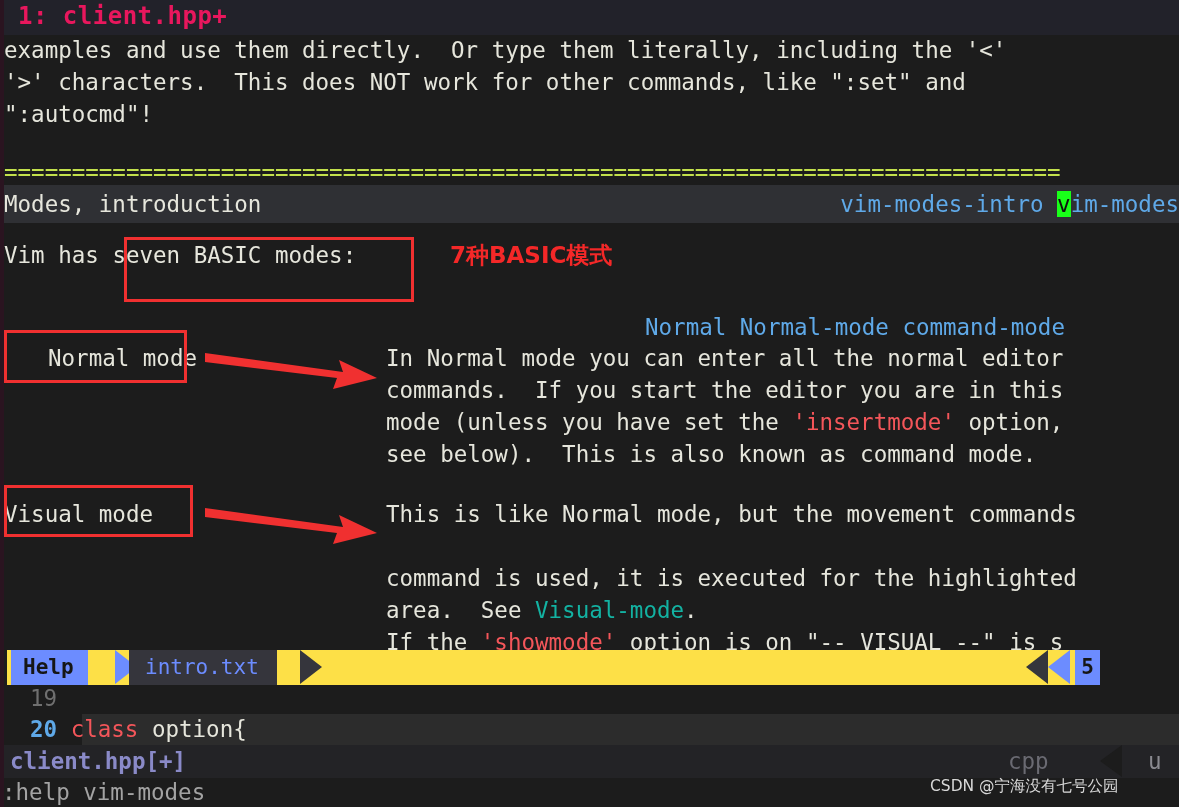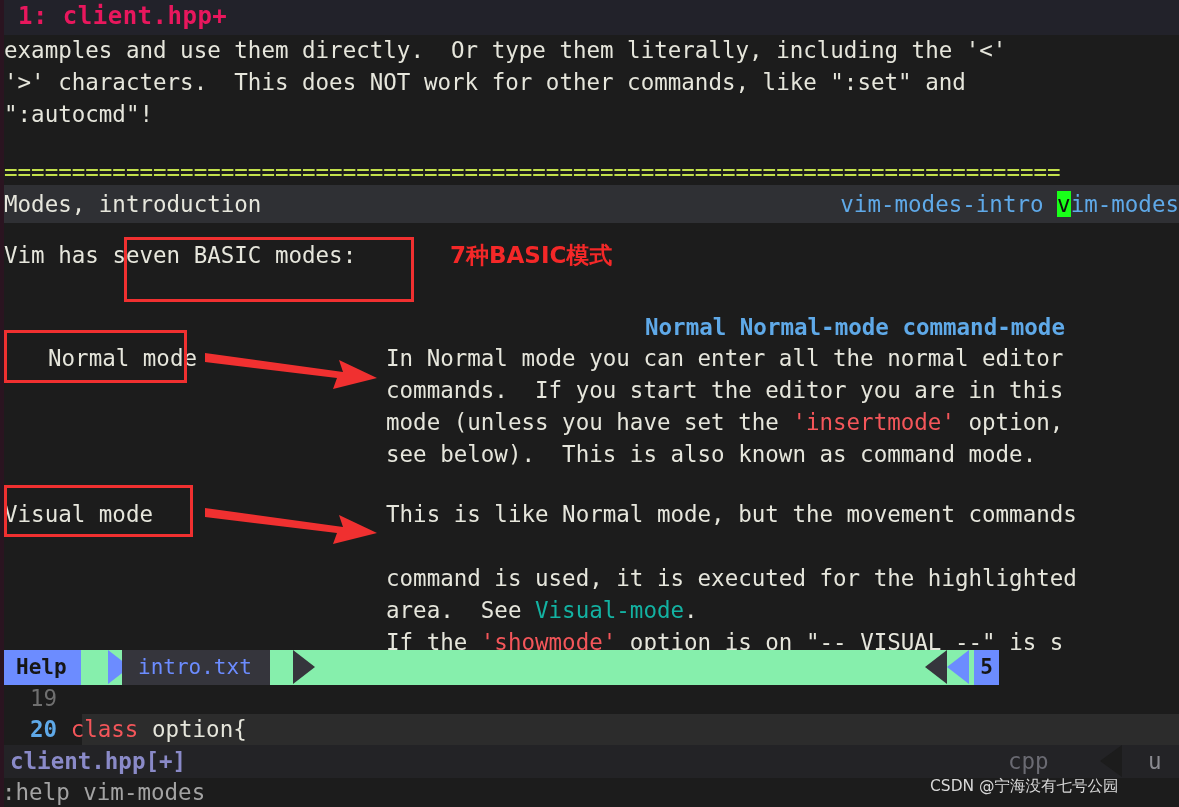--- a/index.html
+++ b/index.html
@@ -121,23 +121,23 @@
     font-family: "DejaVu Sans", "Liberation Sans", sans-serif;
     font-size: 23px;
     font-weight: bold;
     white-space: pre;
   }
   .arrow { position: absolute; }
 
   
   .statusline {
     position: absolute;
-    left: 0; top: 650px;
-    width: 999px; height: 35px;
-    background: #86efac;
+    left: 7px; top: 650px;
+    width: 1093px; height: 35px;
+    background: #fde047;
   }
   .pl-seg {
     position: absolute;
     top: 0; height: 35px;
     line-height: 35px;
     font-size: 21px;
     white-space: pre;
   }
   .pl-mode {
     left: 4px;
@@ -303,21 +303,21 @@
 
     <div class="line lpad c-sep" style="top:122px;">==============================================================================</div>
 
     <div class="hdrline" style="top:150px;">
       <div class="txt">Modes, introduction</div>
       <div class="right"><span>vim-modes-intro</span><span>&nbsp;</span><span class="cursor-cell">v</span><span>im-modes</span></div>
     </div>
 
     <div class="line lpad" style="top:205px;"><span>Vim has </span><span>seven BASIC modes:</span></div>
 
-    <div class="line c-link" style="top:277px; left:645px;font-weight:bold;">Normal Normal-mode command-mode</div>
+    <div class="line c-link" style="top:277px; left:645px;">Normal Normal-mode command-mode</div>
 
     <div class="line lpad" style="top:308px;margin-left:44px;">Normal mode</div>
 
     <div class="line" style="top:308px; left:386px;">In Normal mode you can enter all the normal editor</div>
     <div class="line" style="top:372px; left:386px;"><span>mode (unless you have set the </span><span class="c-option">'insertmode'</span><span> option,</span></div>
     <div class="line" style="top:340px; left:386px;">commands.  If you start the editor you are in this</div>
     <div class="line" style="top:404px; left:386px;">see below).  This is also known as command mode.</div>
 
     <div class="line lpad" style="top:464px;">Visual mode</div>
 

